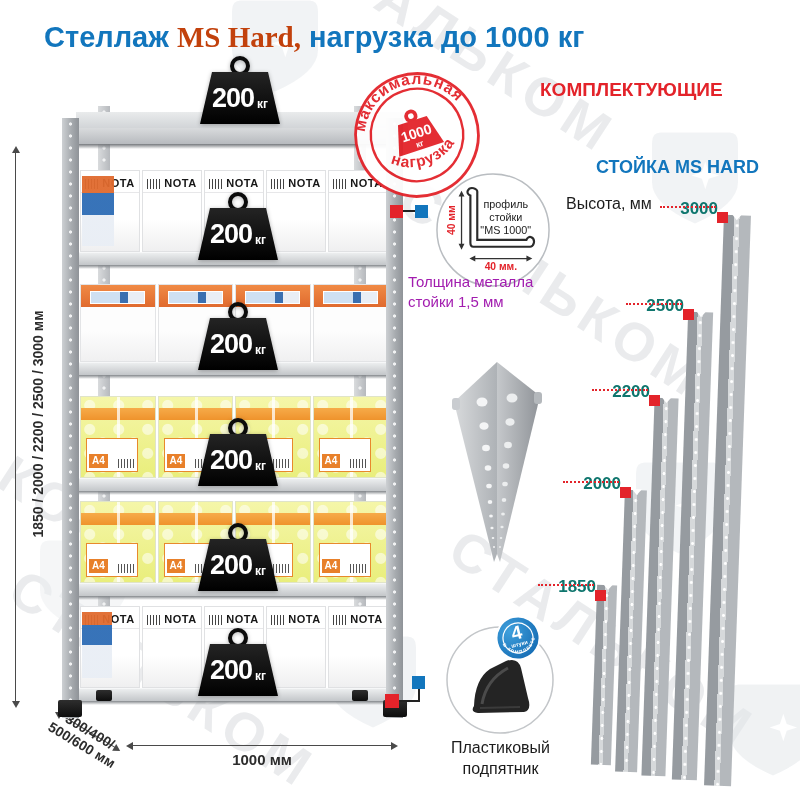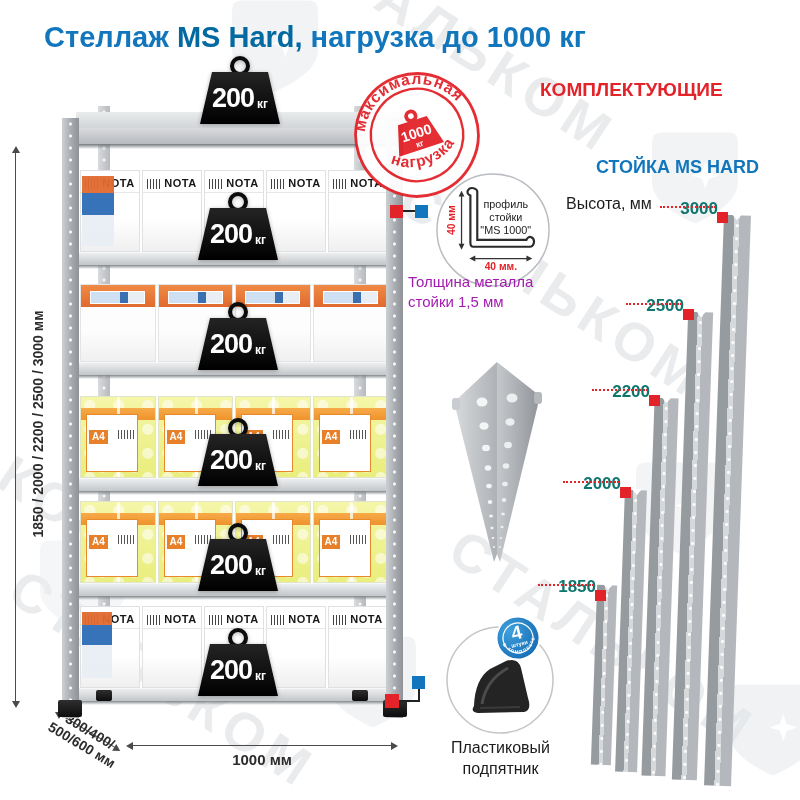--- a/index.html
+++ b/index.html
@@ -4,21 +4,21 @@
 <style>
   html,body{margin:0;padding:0;background:#fff;}
   #stage{position:relative;width:800px;height:800px;overflow:hidden;background:#fff;
          font-family:"Liberation Sans",sans-serif;}
   
   .wm{position:absolute;font:bold 54px/1 "Liberation Sans",sans-serif;letter-spacing:6px;
       color:#d9dcdf;opacity:.55;transform:rotate(33deg);transform-origin:left top;white-space:nowrap;z-index:0;}
   .wm-shield{position:absolute;z-index:0;opacity:.55;}
   
   #title{position:absolute;left:44px;top:22px;font:bold 29px/1.1 "Liberation Sans",sans-serif;color:#1276bd;z-index:40;}
-  #title .red{color:#0369a1;}
+  #title .red{color:#c2410c;font-family:Liberation Serif, serif;}
   
   .post{position:absolute;width:17px;top:118px;height:600px;z-index:20;
         background:linear-gradient(90deg,#cdd0d3,#a7abaf 55%,#8f9398);}
   .post::before{content:'';position:absolute;inset:0;
         background-image:radial-gradient(circle,#f1f2f3 1.3px,transparent 1.9px);
         background-size:100% 12px;}
   .post.back{width:12px;top:106px;height:592px;z-index:5;background:linear-gradient(90deg,#d9dbdd,#b6b9bd);}
   .foot{position:absolute;background:linear-gradient(180deg,#2e2e2e,#0d0d0d);border-radius:2px;z-index:21;}
   .slab{position:absolute;z-index:15;}
   .shelf{position:absolute;left:64px;width:336px;height:12px;z-index:15;
@@ -37,21 +37,21 @@
           border:1px solid #fff;}
   .ybox{flex:1;position:relative;border:1px solid #e0e4c8;
         background:linear-gradient(180deg,#f5f6a8,#e9ee7c);
         background-image:radial-gradient(circle at 30% 35%,rgba(255,255,255,.55) 5px,transparent 6px),
                          radial-gradient(circle at 70% 65%,rgba(255,255,255,.45) 4px,transparent 5px),
                          linear-gradient(180deg,#f5f6a8,#e9ee7c);
         background-size:29px 24px,31px 27px,100% 100%;}
   .ystripe{position:absolute;left:0;right:0;top:14%;height:12px;background:linear-gradient(180deg,#f6ab49,#ef932c);}
   .ystrap{position:absolute;left:49%;top:0;bottom:0;width:3px;background:rgba(255,255,255,.75);}
   .a4lab{position:absolute;left:5px;bottom:5px;width:46px;height:26px;background:#fff;border:1px solid #e8892c;
-         display:flex;align-items:flex-start;gap:10px;padding:15px 2px;}
+         display:flex;align-items:flex-end;gap:10px;padding:3px 2px;}
   .a4{background:#e8802a;color:#fff;font:bold 10px/1 "Liberation Sans",sans-serif;padding:2px 3px;}
   .bc2{width:24px;height:9px;background:repeating-linear-gradient(90deg,#555 0 1px,transparent 1px 3px);}
   .accent{position:absolute;z-index:11;opacity:.95;}
   
   .weight{position:absolute;width:80px;z-index:30;filter:drop-shadow(0 1px 2px rgba(0,0,0,.3));text-align:center;}
   .ring{width:12px;height:12px;border:4px solid #0b0b0b;border-radius:50%;margin:0 auto;position:relative;top:4px;}
   .wbody{height:52px;background:linear-gradient(180deg,#242424,#000);
          clip-path:polygon(15% 0,85% 0,100% 100%,0 100%);
          display:flex;align-items:center;justify-content:center;color:#fff;}
   .wv{font:bold 27px/1 "Liberation Sans",sans-serif;letter-spacing:-1px;}

